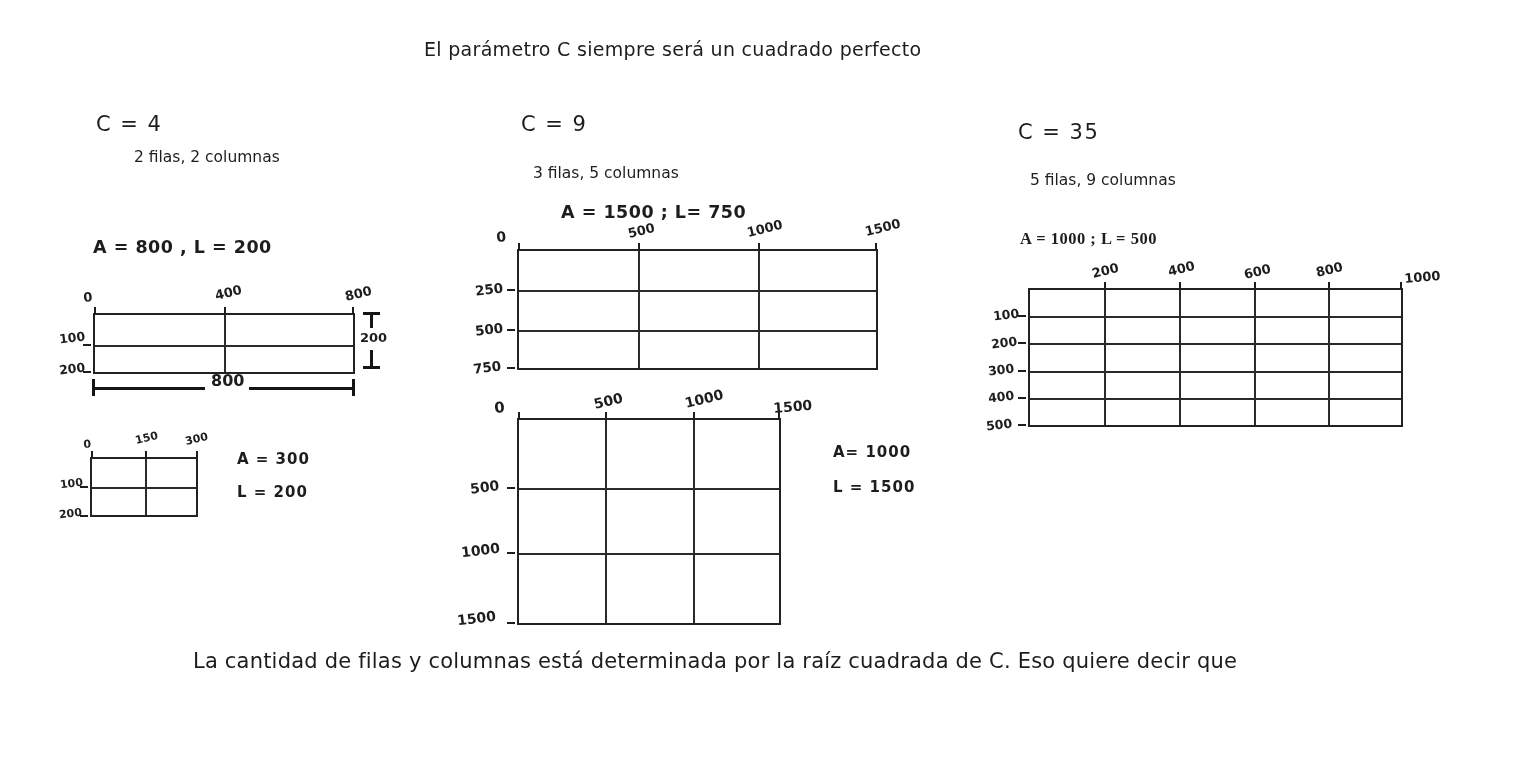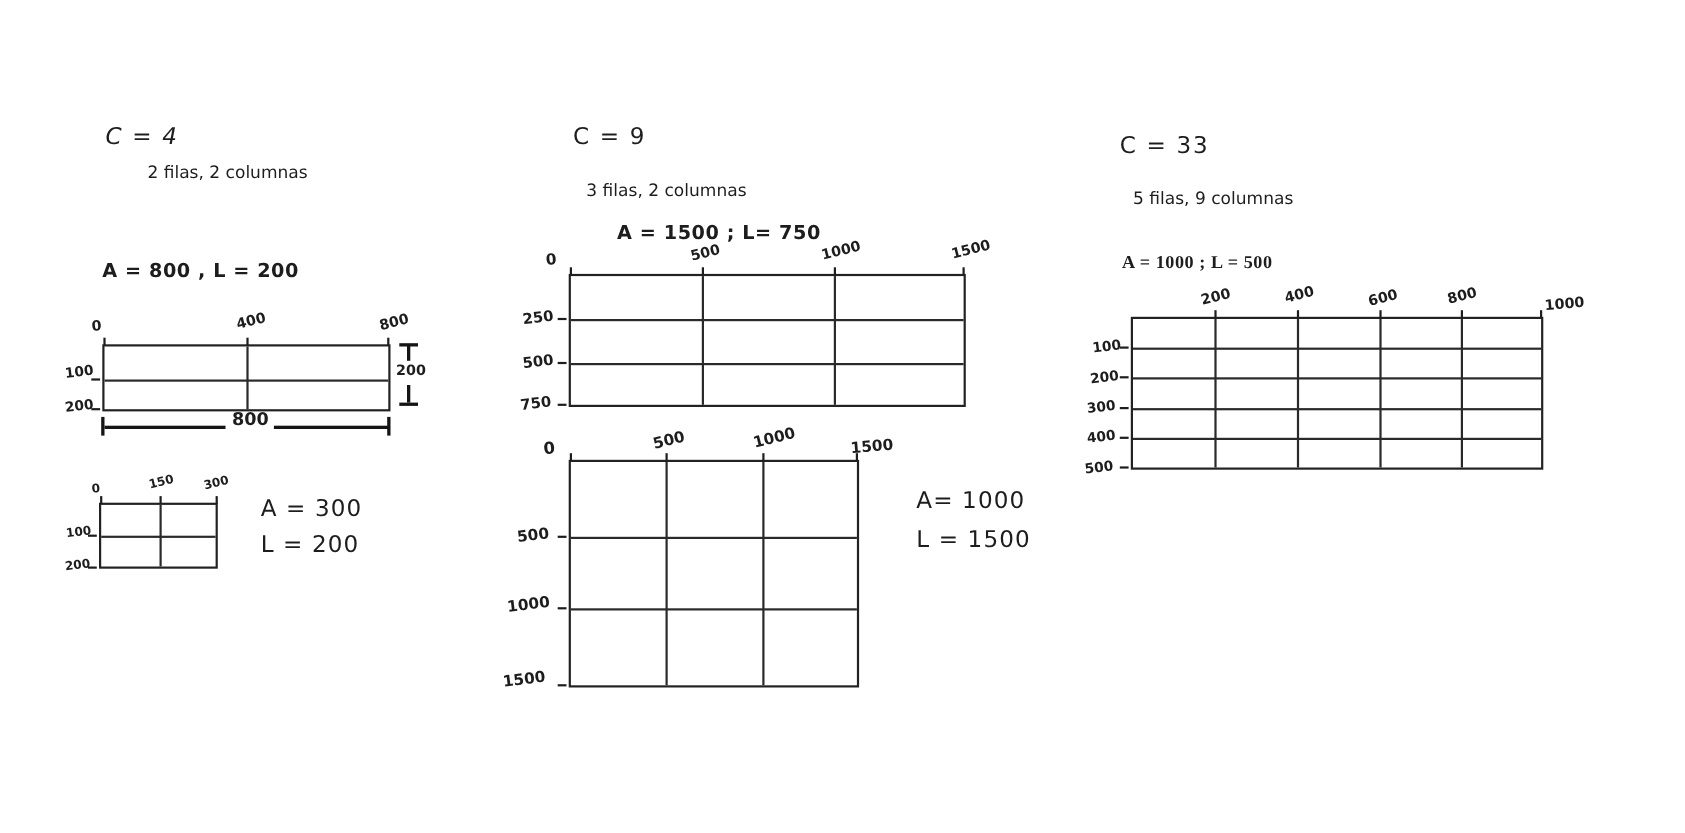--- a/index.html
+++ b/index.html
@@ -5,41 +5,42 @@
   html,body{margin:0;padding:0;background:#ffffff;}
   .canvas{
     position:relative;width:1532px;height:757px;background:#ffffff;overflow:hidden;
     font-family:"DejaVu Sans","Liberation Sans",sans-serif;color:#1d1d1d;
   }
   .txt{position:absolute;white-space:nowrap;}
   .title{font-size:19px;letter-spacing:.3px;}
   .heading{font-size:21px;letter-spacing:1.5px;}
   .sub{font-size:15.5px;}
   .params{font-size:17.5px;font-weight:bold;letter-spacing:.5px;}
-  .note{font-size:21px;font-weight:normal;letter-spacing:1px;}
+  .note{font-size:15px;font-weight:bold;letter-spacing:1px;}
   .footer{font-size:21px;line-height:32px;letter-spacing:.2px;}
   .grid{position:absolute;border:2.4px solid #222;box-sizing:border-box;}
   .vline{position:absolute;width:2.2px;background:#2a2a2a;top:0;}
   .hline{position:absolute;height:2.2px;background:#2a2a2a;left:0;}
   .stub{position:absolute;width:2.4px;height:7px;background:#1d1d1d;top:-8px;}
   .ydash{position:absolute;width:8px;height:2.4px;background:#1d1d1d;left:-12px;}
   .xtick{position:absolute;font-size:13px;font-weight:bold;transform:rotate(-14deg);transform-origin:left bottom;white-space:nowrap;}
   .ytick{position:absolute;font-size:12.5px;font-weight:bold;transform:rotate(-7deg);white-space:nowrap;}
   .xtick.flat{transform:rotate(-5deg);}
   .small{font-size:11px;}
   .dimseg{position:absolute;background:#151515;}
   .dimlabel{position:absolute;font-weight:bold;white-space:nowrap;}
 </style>
 </head>
 <body>
 
 <div class="canvas">
 
+  <div class="txt title" style="left:424px;top:38px;">El parámetro C siempre será un cuadrado perfecto</div>
 
-  <div class="txt heading" style="left:96px;top:112px;font-style:italic;">C = 4</div>
+  <div class="txt heading" style="left:96px;top:112px;">C = 4</div>
   <div class="txt sub" style="left:134px;top:148px;">2 filas, 2 columnas</div>
   <div class="txt params" style="left:93px;top:237px;">A = 800 ,   L = 200</div>
 
   <div class="grid" style="left:93px;top:313px;width:262px;height:61px;">
     <div class="vline" style="left:129px;height:100%;"></div>
     <div class="hline" style="top:30px;width:100%;"></div>
     <div class="stub" style="left:-1px;"></div>
     <div class="stub" style="left:129px;"></div>
     <div class="stub" style="left:257px;"></div>
     <div class="xtick flat" style="left:-11px;top:-25px;">0</div>
@@ -74,21 +75,21 @@
     <div class="xtick small" style="left:95px;top:-24px;">300</div>
     <div class="ydash" style="top:27px;"></div>
     <div class="ydash" style="top:56px;"></div>
     <div class="ytick small" style="left:-32px;top:18px;">100</div>
     <div class="ytick small" style="left:-33px;top:48px;">200</div>
   </div>
   <div class="txt note" style="left:237px;top:450px;">A = 300</div>
   <div class="txt note" style="left:237px;top:483px;">L = 200</div>
 
   <div class="txt heading" style="left:521px;top:112px;">C = 9</div>
-  <div class="txt sub" style="left:533px;top:164px;">3 filas, 2 columnas</div>
+  <div class="txt sub" style="left:533px;top:164px;">3 filas, 5 columnas</div>
   <div class="txt params" style="left:561px;top:202px;">A = 1500 ;   L= 750</div>
 
   <div class="grid" style="left:517px;top:249px;width:361px;height:121px;">
     <div class="vline" style="left:119px;height:100%;"></div>
     <div class="vline" style="left:239px;height:100%;"></div>
     <div class="hline" style="top:39px;width:100%;"></div>
     <div class="hline" style="top:79px;width:100%;"></div>
     <div class="stub" style="left:-1px;"></div>
     <div class="stub" style="left:119px;"></div>
     <div class="stub" style="left:239px;"></div>
@@ -121,21 +122,21 @@
     <div class="ydash" style="top:67px;"></div>
     <div class="ydash" style="top:132px;"></div>
     <div class="ydash" style="top:202px;"></div>
     <div class="ytick" style="left:-49px;top:59px;font-size:14px;">500</div>
     <div class="ytick" style="left:-58px;top:122px;font-size:14px;">1000</div>
     <div class="ytick" style="left:-62px;top:190px;font-size:14px;">1500</div>
   </div>
   <div class="txt note" style="left:833px;top:443px;">A= 1000</div>
   <div class="txt note" style="left:833px;top:478px;">L = 1500</div>
 
-  <div class="txt heading" style="left:1018px;top:120px;">C = 33</div>
+  <div class="txt heading" style="left:1018px;top:120px;">C = 35</div>
   <div class="txt sub" style="left:1030px;top:171px;">5 filas, 9 columnas</div>
   <div class="txt params" style="left:1020px;top:229px;font-size:16.5px;font-family:Liberation Serif, serif;">A = 1000  ;   L = 500</div>
 
   <div class="grid" style="left:1028px;top:288px;width:375px;height:139px;">
     <div class="vline" style="left:74px;height:100%;"></div>
     <div class="vline" style="left:149px;height:100%;"></div>
     <div class="vline" style="left:224px;height:100%;"></div>
     <div class="vline" style="left:298px;height:100%;"></div>
     <div class="hline" style="top:26px;width:100%;"></div>
     <div class="hline" style="top:53px;width:100%;"></div>
@@ -156,14 +157,15 @@
     <div class="ydash" style="top:80px;"></div>
     <div class="ydash" style="top:107px;"></div>
     <div class="ydash" style="top:134px;"></div>
     <div class="ytick" style="left:-37px;top:17px;">100</div>
     <div class="ytick" style="left:-39px;top:45px;">200</div>
     <div class="ytick" style="left:-42px;top:72px;">300</div>
     <div class="ytick" style="left:-42px;top:99px;">400</div>
     <div class="ytick" style="left:-44px;top:127px;">500</div>
   </div>
 
+  <div class="txt footer" style="left:193px;top:645px;">La cantidad de filas y columnas está determinada por la raíz cuadrada de C. Eso quiere decir que</div>
 
 </div>
 
 </body></html>

